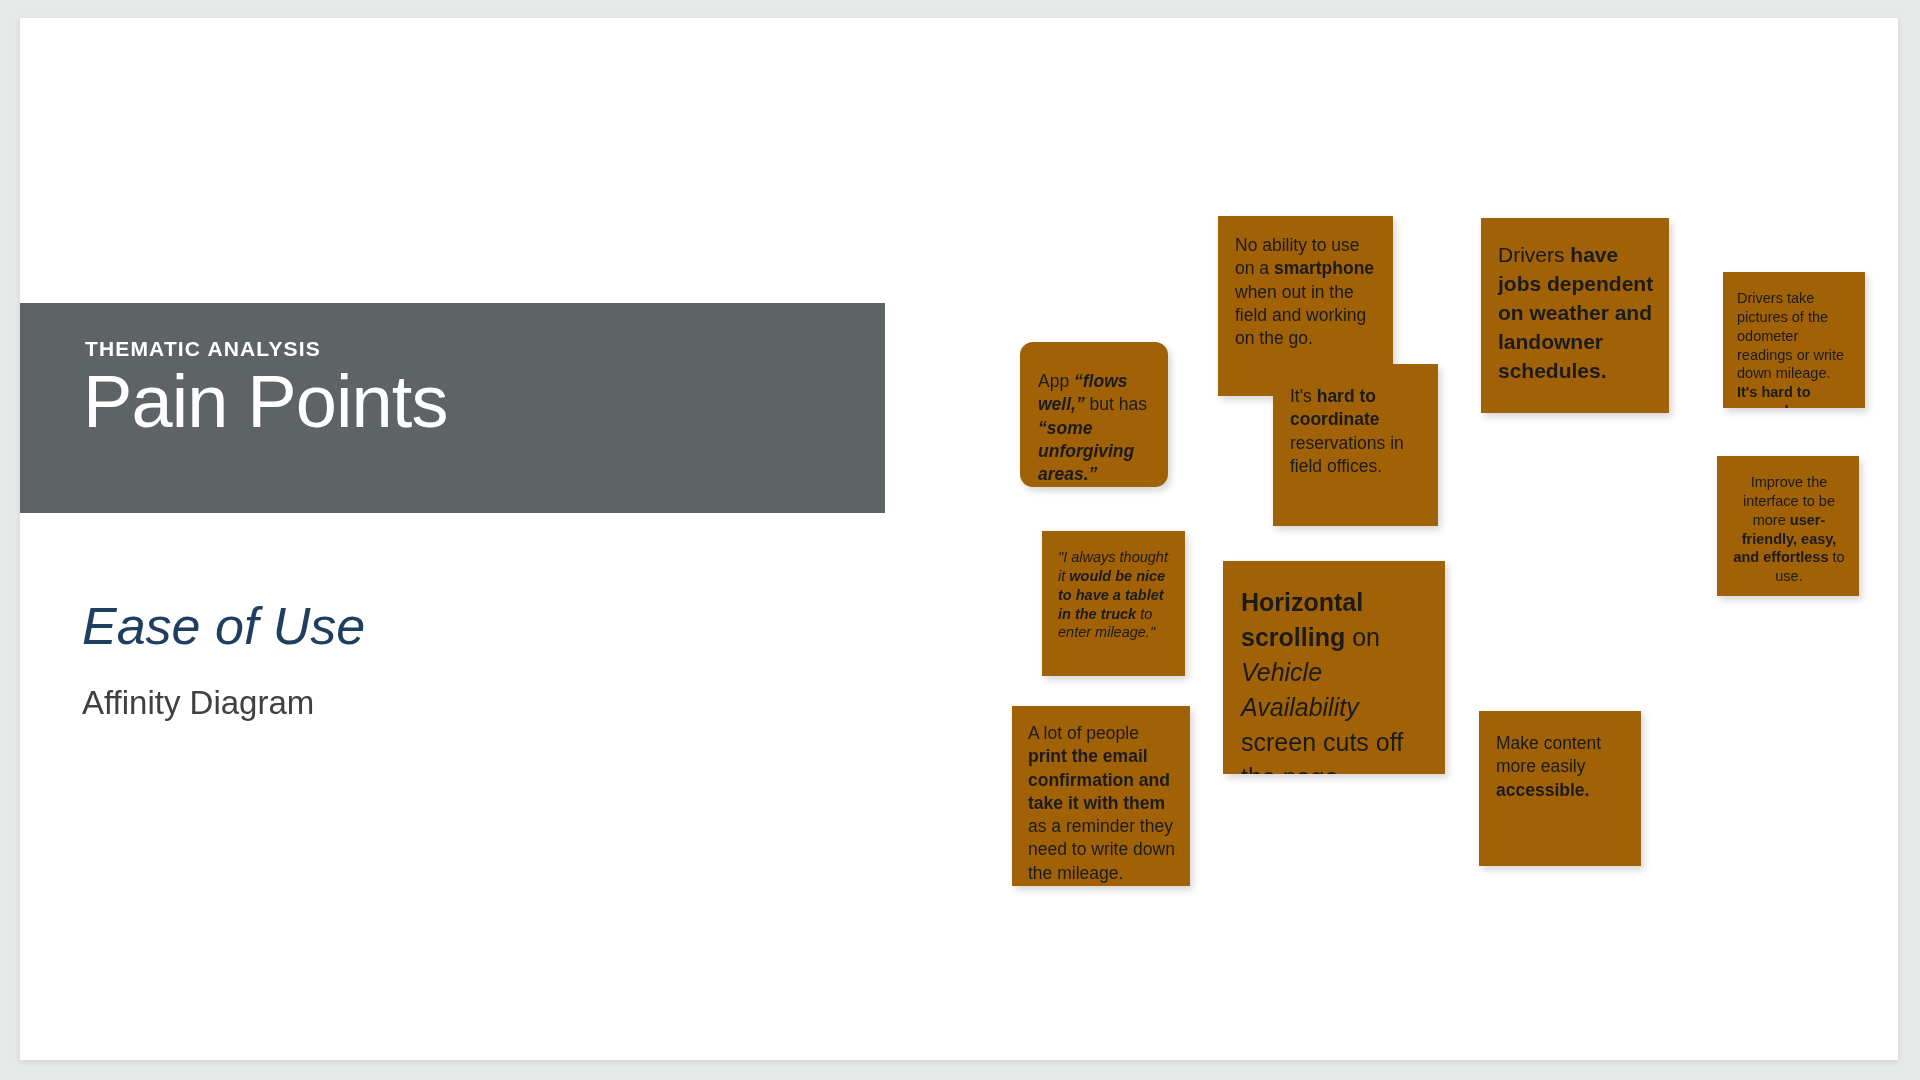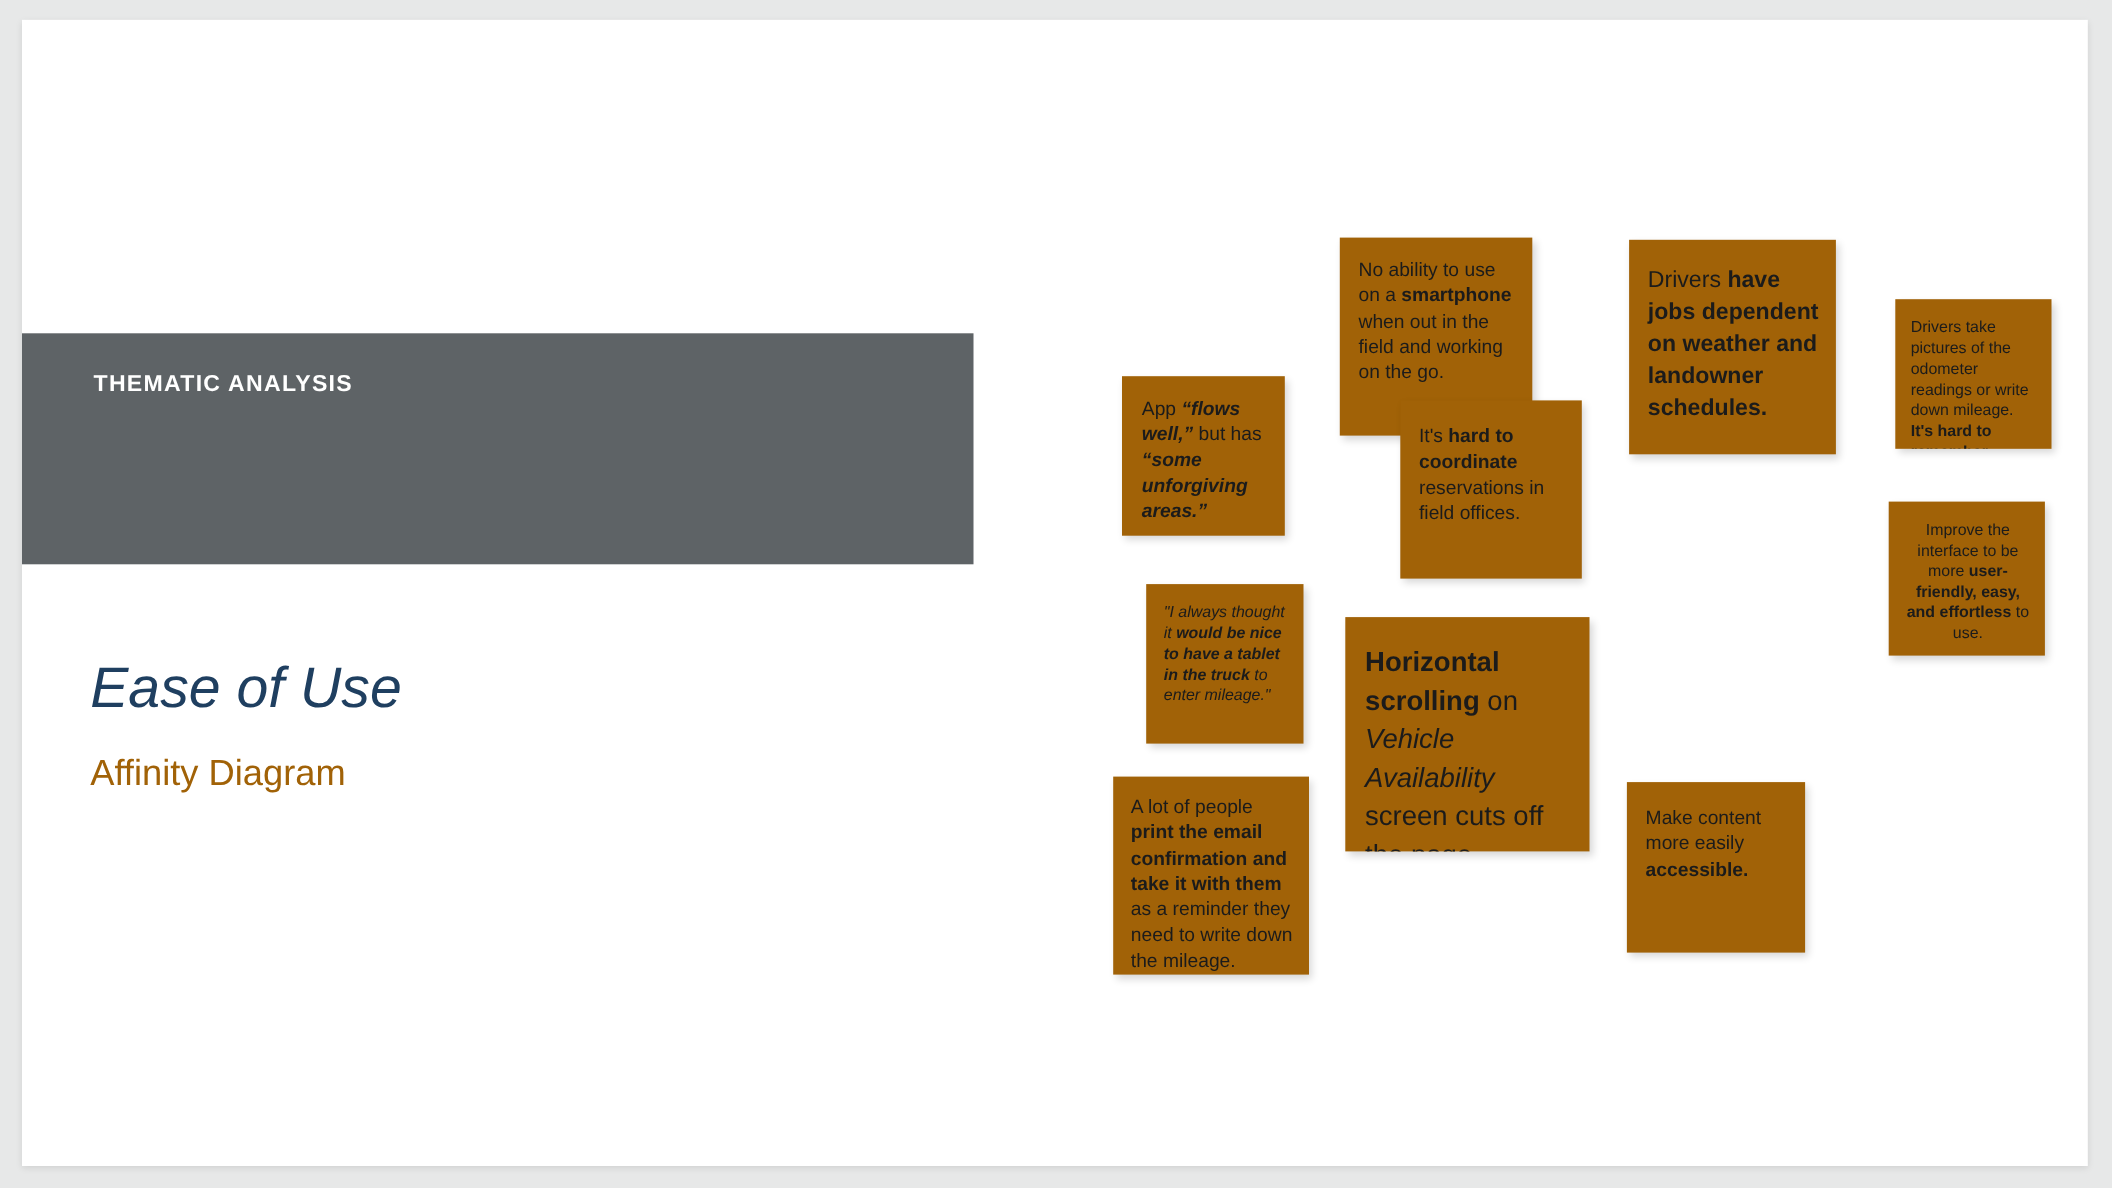--- a/index.html
+++ b/index.html
@@ -66,21 +66,21 @@
     color: #1f3f60;
     white-space: nowrap;
   }
 
   #section-subheading {
     position: absolute;
     left: 62px;
     top: 666px;
     font-size: 33px;
     font-weight: 400;
-    color: #a16207;
+    color: #404040;
     white-space: nowrap;
   }
 
   
   #affinity-board {
     position: absolute;
     left: 0;
     top: 0;
     width: 100%;
     height: 100%;
@@ -112,29 +112,30 @@
   .sticky-note i { font-style: italic; text-align: center; }
   .sticky-note .bi { font-weight: bold; font-style: italic; }
 </style>
 </head>
 <body>
 
 <div id="slide-canvas">
 
   <div id="title-band">
     <div id="eyebrow">THEMATIC ANALYSIS</div>
+    <div id="main-title">Pain Points</div>
   </div>
 
   <div id="section-heading">Ease of Use</div>
 
   <div id="section-subheading">Affinity Diagram</div>
 
   <div id="affinity-board">
 
-    <div class="sticky-note note-md" style="left:1000px; top:324px; width:148px; height:145px; padding:18px 16px 12px 18px;">
+    <div class="sticky-note note-md" style="left:1000px; top:324px; width:148px; height:145px; padding:28px 16px 12px 18px;border-radius:13px;">
       <span class="note-text">App <span class="bi">“flows well,”</span> but has <span class="bi">“some unforgiving areas.”</span></span>
     </div>
 
     <div class="sticky-note note-sm note-italic" style="left:1022px; top:513px; width:143px; height:145px; padding:17px 14px 12px 16px;">
       <span class="note-text">"I always thought it <b>would be nice to have a tablet in the truck</b> to enter mileage."</span>
     </div>
 
     <div class="sticky-note note-md" style="left:992px; top:688px; width:178px; height:180px; padding:16px 14px 12px 16px;">
       <span class="note-text">A lot of people <b>print the email confirmation and take it with them</b> as a reminder they need to write down the mileage.</span>
     </div>

